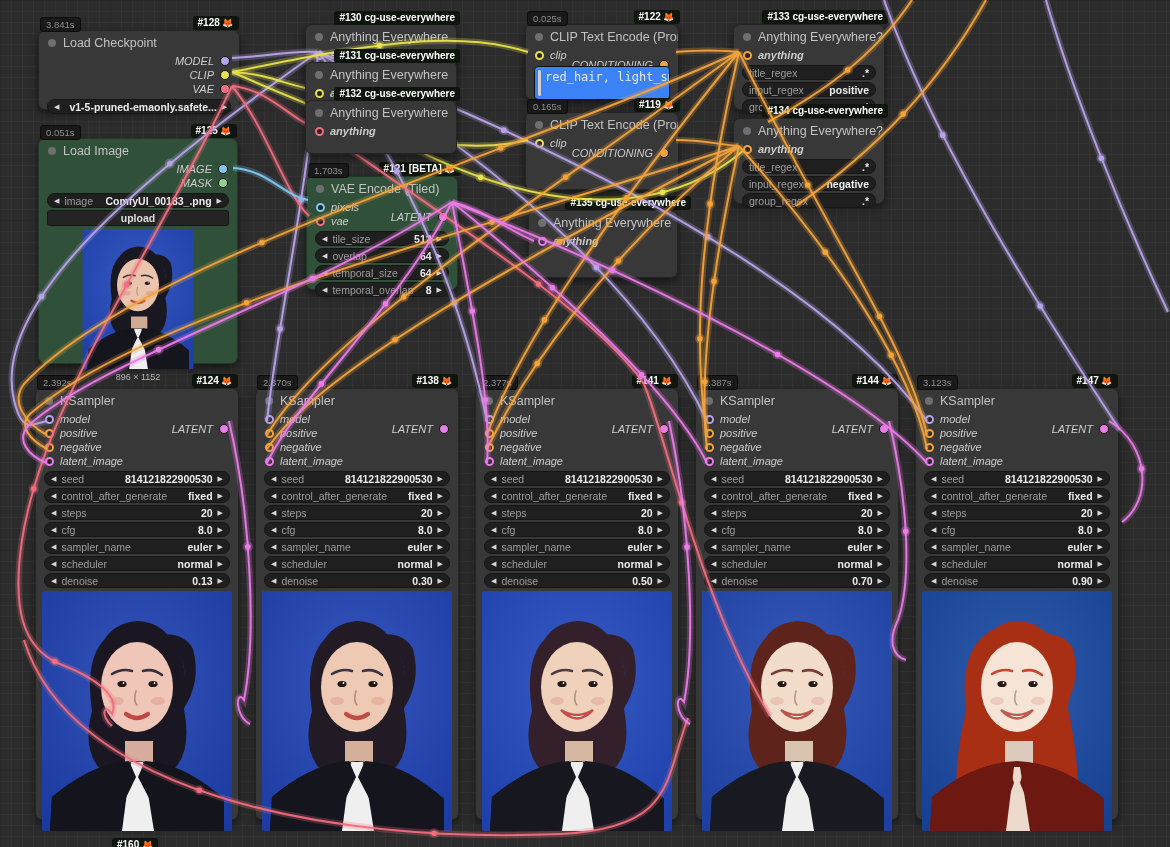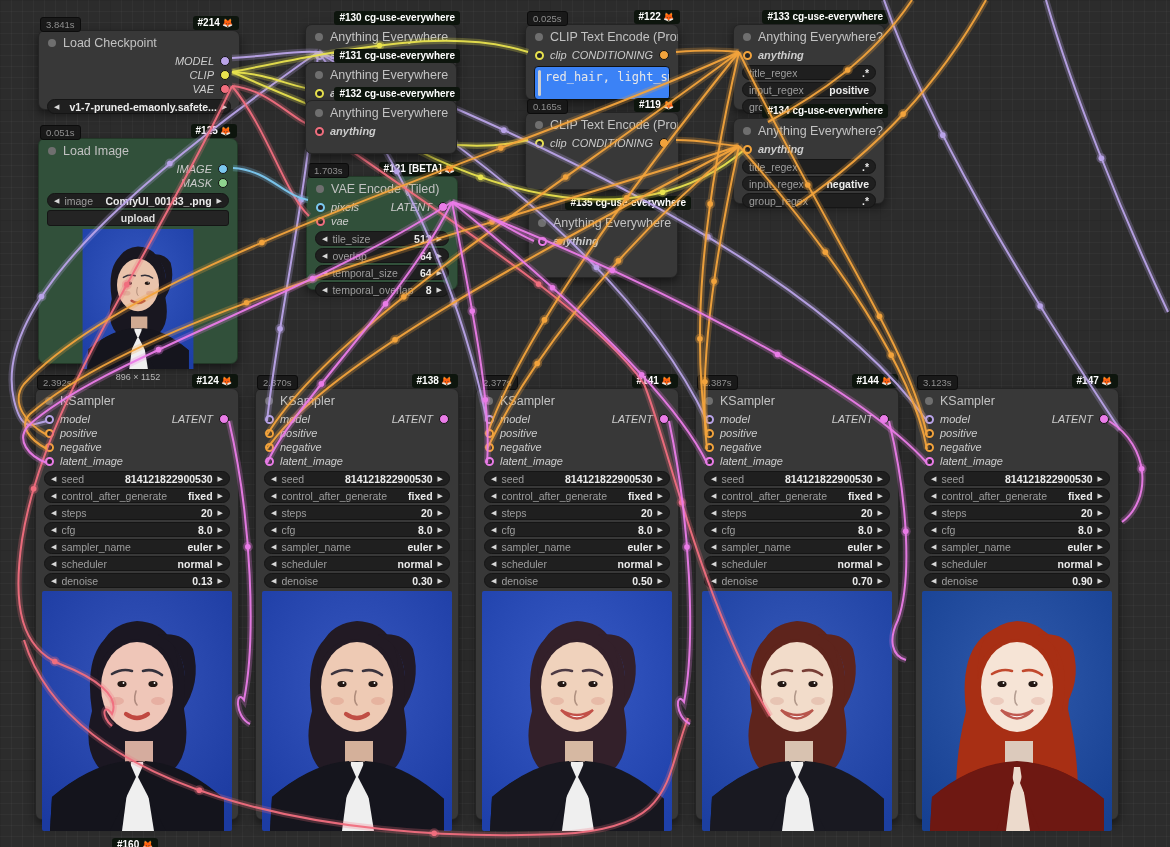--- a/index.html
+++ b/index.html
@@ -20,21 +20,21 @@
     border-radius:7px;box-shadow:0 4px 10px rgba(0,0,0,.5);color:#c8c8c8;
   }
   .node.green{background:#31503a;border-color:#223827;}
   .node-title{display:flex;align-items:center;gap:7px;padding:5px 9px 3px;font-size:12.5px;color:#c2c2c2;white-space:nowrap;overflow:hidden;}
   .cdot{width:8px;height:8px;border-radius:50%;background:#6f6f6f;flex:0 0 auto;}
   .slots{position:relative;padding:1px 0;font-style:italic;}
   .slot{display:flex;align-items:center;gap:6px;font-size:11px;color:#cccccc;padding:0 9px;height:14px;white-space:nowrap;}
   .slot.out{justify-content:flex-end;}
   .idot{width:5px;height:5px;border-radius:50%;background:#242424;border:2px solid #999;flex:0 0 auto;}
   .odot{width:8px;height:8px;border-radius:50%;background:#999;border:1px solid #141414;flex:0 0 auto;}
-  .out-abs{position:absolute;right:0;top:1px;}
+  .out-abs{position:absolute;right:0;top:11px;}
   .widget{
     height:13px;background:#1f1f1f;border:1px solid #151515;border-radius:8px;
     margin:2px 8px;display:flex;align-items:center;font-size:10.5px;color:#9d9d9d;
     padding:0 6px;gap:5px;white-space:nowrap;overflow:hidden;
   }
   .widget .arrow{color:#d8d8d8;font-size:7px;flex:0 0 auto;}
   .widget .wname{flex:0 1 auto;overflow:hidden;text-overflow:ellipsis;}
   .widget .wval{margin-left:auto;color:#ececec;font-weight:bold;}
   .wbtn{
     height:14px;background:#242424;border:1px solid #151515;border-radius:3px;
@@ -266,21 +266,21 @@
       <circle cx="905.68359375" cy="531.35302734375" r="2.8" fill="#ea7ce8"></circle>
       <path d="M1109,421 C1150,446 1152,500 1122,522" fill="none" stroke="#ea7ce8" stroke-width="6.5" opacity="0.25"></path>
       <path d="M1109,421 C1150,446 1152,500 1122,522" fill="none" stroke="#ea7ce8" stroke-width="2" opacity="0.95"></path>
       <circle cx="1141.6295166015625" cy="468.7373352050781" r="5" fill="#ea7ce8" opacity="0.3"></circle>
       <circle cx="1141.6295166015625" cy="468.7373352050781" r="2.8" fill="#ea7ce8"></circle>
     </svg>
 
   <div class="node" style="left:38px;top:30px;width:200px;height:78px">
     <span class="time-badge" style="left:1px;top:-14px">3.841s</span>
     <span class="id-badge" style="right:0;top:-15px">
-        <span>#214</span>
+        <span>#128</span>
         <span class="fox">🦊</span>
       </span>
     <div class="node-title">
         <span class="cdot"></span>
         <span>Load Checkpoint</span>
       </div>
     <div class="slots">
       <div class="slot out">
           <span>MODEL</span>
           <span class="odot" style="background: rgb(185, 163, 232);"></span>
@@ -290,21 +290,21 @@
           <span class="odot" style="background: rgb(232, 226, 78);"></span>
         </div>
       <div class="slot out">
           <span>VAE</span>
           <span class="odot" style="background: rgb(240, 110, 126);"></span>
         </div>
     </div>
     <div class="widget">
         <span class="arrow">◀</span>
         <span class="wname">ckpt_name</span>
-        <span class="wval">v1-7-pruned-emaonly.safete...</span>
+        <span class="wval">v1-5-pruned-emaonly.safete...</span>
         <span class="arrow">▶</span>
       </div>
   </div>
 
   <div class="node green" style="left:38px;top:138px;width:198px;height:224px">
     <span class="time-badge" style="left:1px;top:-14px">0.051s</span>
     <span class="id-badge" style="right:0;top:-15px">
         <span>#125</span>
         <span class="fox">🦊</span>
       </span>

